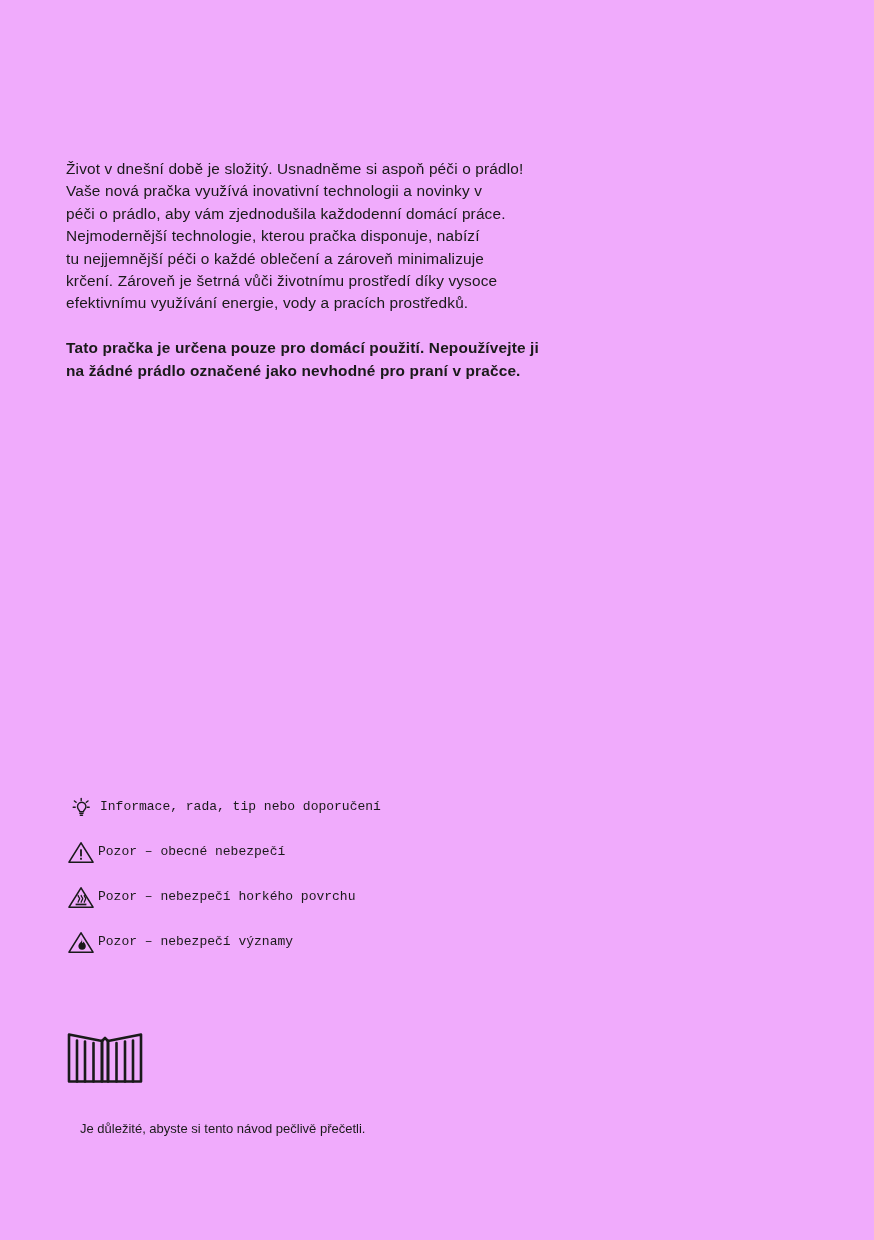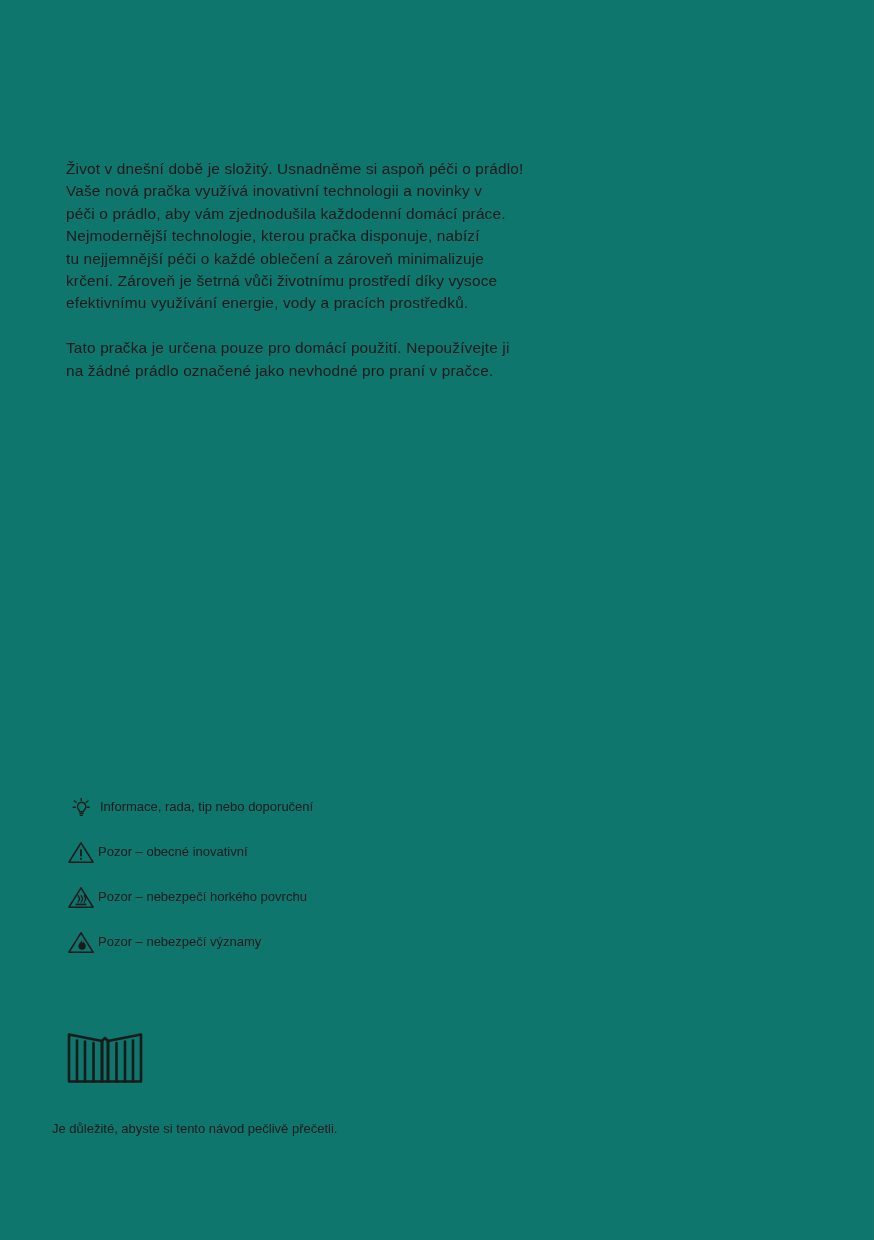--- a/index.html
+++ b/index.html
@@ -12,57 +12,59 @@
     height: 1240px;
     position: relative;
     font-family: "Liberation Sans", sans-serif;
     color: #1a1a1a;
     overflow: hidden;
   }
 
   .page {
     position: absolute;
     inset: 0;
-    background: #0f766e;
+    background: #f0abfc;
   }
 
   
   .intro {
     position: absolute;
     left: 66px;
     top: 158px;
     width: 580px;
   }
   .intro p {
     margin: 0;
     font-size: 15.4px;
     line-height: 22.4px;
     letter-spacing: 0.01em;
     color: #1a1a1a;
     white-space: pre-line;
   }
   .intro p.second {
     margin-top: 22.5px;
+    font-weight: bold;
   }
 
   
   .legend-intro {
     position: absolute;
     left: 66px;
     top: 748px;
     font-size: 13px;
     line-height: 18px;
     color: #1a1a1a;
   }
 
   .legend-list {
     position: absolute;
     left: 66px;
     top: 784px;
     width: 600px;
+    font-family: Liberation Mono, monospace;
   }
   .legend-row {
     display: flex;
     align-items: center;
     height: 45px;
   }
   .legend-icon {
     width: 30px;
     min-width: 30px;
     height: 30px;
@@ -83,21 +85,21 @@
     position: absolute;
     left: 66px;
     top: 1028px;
   }
   .book-icon {
     width: 78px;
     height: 60px;
   }
   .book-caption {
     position: absolute;
-    left: 52px;
+    left: 80px;
     top: 1120px;
     font-size: 13px;
     line-height: 18px;
     color: #1a1a1a;
   }
 </style>
 </head>
 <body>
 
 <div class="page">
@@ -136,21 +138,21 @@
     </div>
 
     <div class="legend-row">
       <span class="legend-icon">
         <svg width="30" height="30" viewBox="0 0 30 30" aria-hidden="true">
           <path d="M15 5.8 27 25.2H3z" fill="none" stroke="#1a1a1a" stroke-width="1.6" stroke-linejoin="round"></path>
           <rect x="14.1" y="12.3" width="1.8" height="7.1" fill="#1a1a1a"></rect>
           <rect x="14.1" y="20.8" width="1.8" height="1.9" fill="#1a1a1a"></rect>
         </svg>
       </span>
-      <span class="legend-text">Pozor – obecné inovativní</span>
+      <span class="legend-text">Pozor – obecné nebezpečí</span>
     </div>
 
 
     <div class="legend-row">
       <span class="legend-icon">
         <svg width="30" height="30" viewBox="0 0 30 30" aria-hidden="true">
           <path d="M15 5.8 27 25.2H3z" fill="none" stroke="#1a1a1a" stroke-width="1.6" stroke-linejoin="round"></path>
           <rect x="9.6" y="21.6" width="10.8" height="1.7" fill="#1a1a1a"></rect>
           <g stroke="#1a1a1a" stroke-width="1.3" fill="none" stroke-linecap="round">
             <path d="M12.1 20.2c0-1.6 1.5-2.2 1.5-3.6 0-1.3-1.5-1.8-1.5-3.1"></path>

